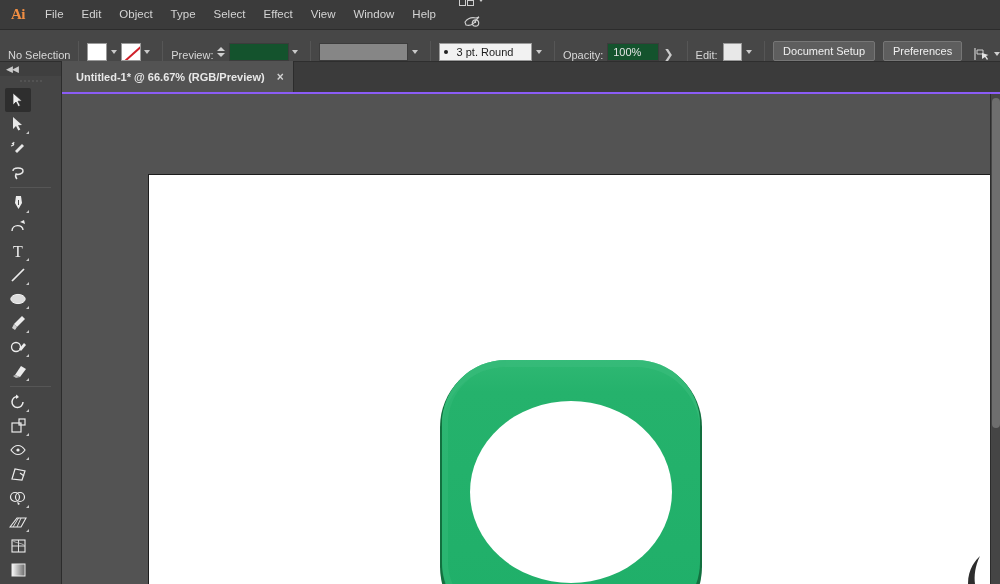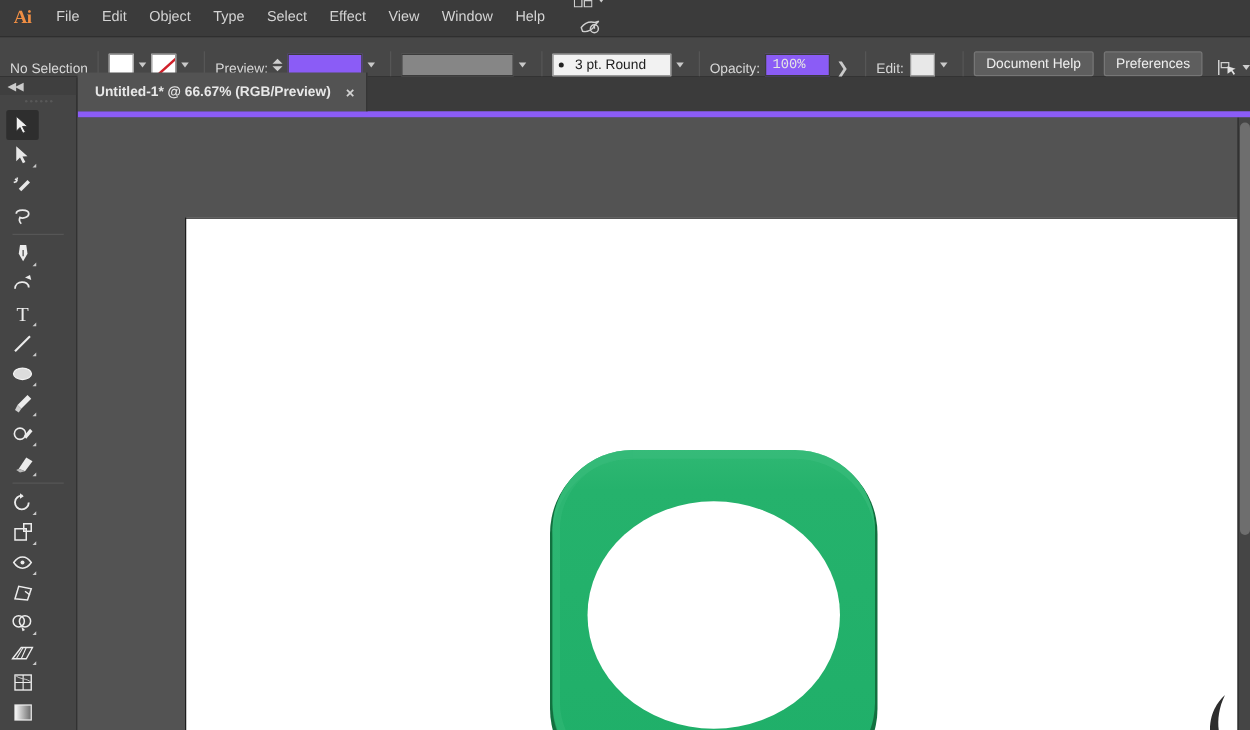--- a/index.html
+++ b/index.html
@@ -76,21 +76,21 @@
   }
   .stepper i { width: 0; height: 0; border-left: 4px solid transparent;
                border-right: 4px solid transparent; display: block; }
   .stepper .up { border-bottom: 4px solid #d0d0d0; }
   .stepper .dn { border-top: 4px solid #d0d0d0; }
   .field {
     height: 18px; background: #5b5b5b; border: 1px solid #3c3c3c;
     display: flex; align-items: center; padding: 0 5px; color: #e4e4e4;
     font-size: 11px;
   }
-  .field-dark { background: #8b5cf6; font-family: Liberation Mono, monospace; }
+  .field-dark { background: #14532d; }
   .field-light {
     height: 18px; background: #f2f2f2; color: #1d1d1d; border: 1px solid #9a9a9a;
     display: flex; align-items: center; padding: 0 4px; font-size: 11px;
   }
   .grad-field {
     width: 90px; height: 18px; border: 1px solid #3c3c3c;
     background: #868686;
   }
   .brush-dot {
     width: 4px; height: 4px; background: #222; border-radius: 50%; margin-right: 9px;
@@ -101,21 +101,21 @@
   .cb-button {
     height: 20px; padding: 0 9px; background: #5e5e5e; border: 1px solid #767676;
     color: #f0f0f0; font-size: 11px; display: flex; align-items: center;
     border-radius: 2px; white-space: nowrap;
   }
 
   
   .tabbar {
     position: absolute; top: 62px; left: 62px; width: 938px; height: 32px;
     background: #3b3b3b; display: flex; align-items: flex-end;
-    border-bottom: 5px solid #8b5cf6;
+    border-bottom: 2px solid #8b5cf6;
   }
   .doctab {
     height: 31px; background: #535353; display: flex; align-items: center;
     padding: 0 9px 0 14px; gap: 12px; color: #e8e8e8; font-size: 11px;
     font-weight: bold; border-right: 1px solid #2c2c2c; white-space: nowrap;
   }
   .tab-close { color: #d2d2d2; font-size: 12px; line-height: 1; }
 
   
   .toolpanel {
@@ -260,21 +260,21 @@
     <div class="sep"></div>
 
     <div class="cb-label">Edit:</div>
     <div class="swatch" style="margin-left:5px;background:#e8e8e8;"></div>
     <div class="dd-arrow">
         <i></i>
       </div>
 
     <div class="sep"></div>
 
-    <div class="cb-button">Document Help</div>
+    <div class="cb-button">Document Setup</div>
     <div style="width:8px"></div>
     <div class="cb-button">Preferences</div>
 
     <div style="width:12px"></div>
     <div class="mb-icon">
       <svg width="16" height="14" viewBox="0 0 16 14">
         <path d="M1 1 L1 13" stroke="#cfcfcf" stroke-width="1.2"></path>
         <path d="M3 3 L9 3 L9 7 L3 7 Z" fill="none" stroke="#cfcfcf" stroke-width="1"></path>
         <path d="M8 6 L8 12 L11 10 L13 13 L14 12 L12 9 L14.5 8 Z" fill="#e2e2e2"></path>
       </svg>

